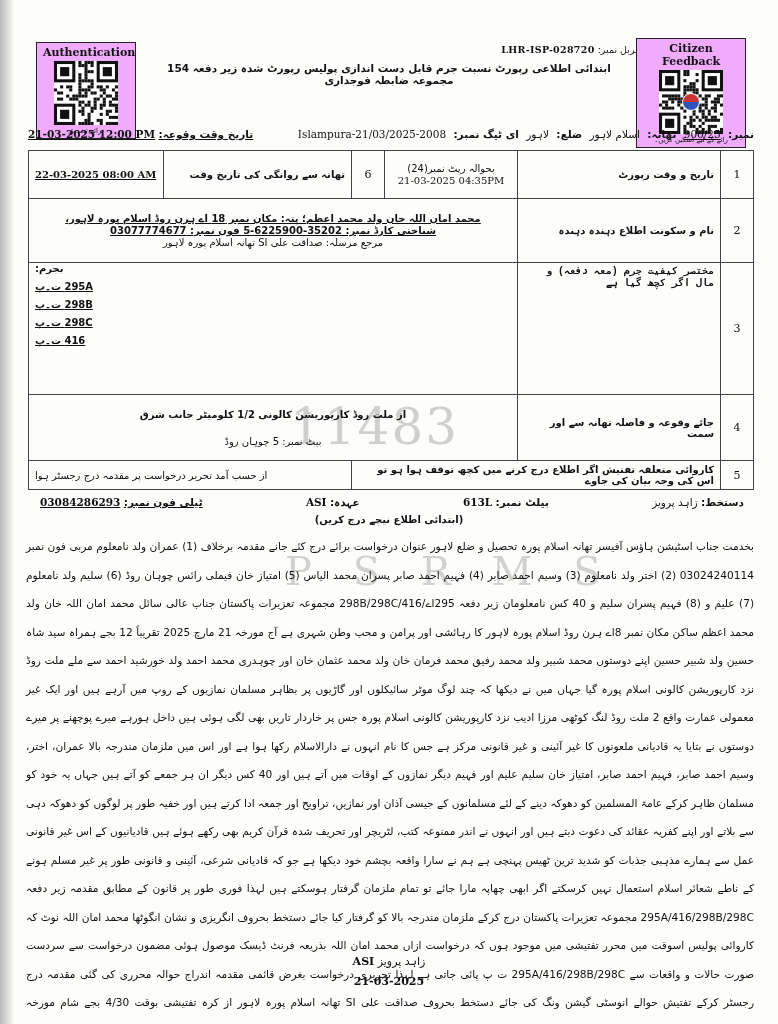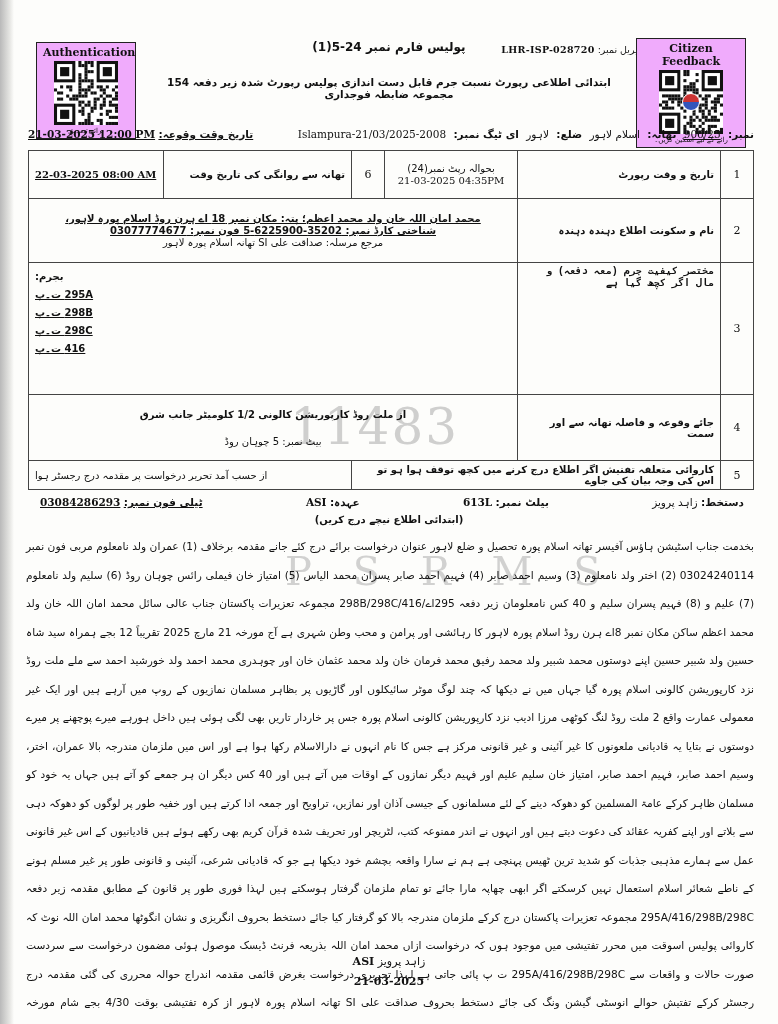--- a/index.html
+++ b/index.html
@@ -205,21 +205,20 @@
             <rect x="48" y="6" width="9" height="9" fill="#111"></rect>
             <rect x="0" y="42" width="21" height="21" fill="#111"></rect>
             <rect x="3" y="45" width="15" height="15" fill="#fff"></rect>
             <rect x="6" y="48" width="9" height="9" fill="#111"></rect>
           </svg>
         </div>
       <div class="qr-caption">برائے تصدیق</div>
     </div>
 
     <div class="hdr-center">
-      <div class="form-no">پولیس فارم نمبر 24-5(1)</div>
       <div class="form-desc">ابتدائی اطلاعی رپورٹ نسبت جرم قابل دست اندازی پولیس رپورٹ شدہ زیر دفعہ 154 مجموعہ ضابطہ فوجداری</div>
     </div>
 
     <div class="serial-line">
       <span>سیریل نمبر:</span>
       <span class="serial-en latin">LHR-ISP-028720</span>
     </div>
 
     <div class="qr-box fb-box">
       <div class="qr-title">Citizen Feedback</div>
@@ -404,21 +403,21 @@
       <td class="lbl">نام و سکونت اطلاع دہندہ دہندہ</td>
       <td class="val" colspan="4">
         <span class="row2-l u b">محمد امان اللہ خان ولد محمد اعظم؛ پتہ: مکان نمبر 18 اے ہرن روڈ اسلام پورہ لاہور،</span>
         <span class="row2-l u b">شناختی کارڈ نمبر: 35202-6225900-5 فون نمبر: 03077774677</span>
         <span class="row2-l">مرجع مرسلہ: صداقت علی SI تھانہ اسلام پورہ لاہور</span>
       </td>
     </tr>
     <tr style="height:132px;">
       <td class="num">3</td>
       <td class="lbl" style="vertical-align:top;padding-top:2px;font-family:Liberation Mono, monospace;">مختصر کیفیت جرم (معہ دفعہ) و مال اگر کچھ گیا ہے</td>
-      <td class="val" colspan="4" style="vertical-align:top;padding-top:8px;">
+      <td class="val" colspan="4" style="vertical-align:top;padding-top:0;">
         <div class="crime-head" dir="rtl">بجرم:</div>
         <ul class="sect-list">
           <li><span class="u b">295A ت۔پ</span></li>
           <li><span class="u b">298B ت۔پ</span></li>
           <li><span class="u b">298C ت۔پ</span></li>
           <li><span class="u b">416 ت۔پ</span></li>
         </ul>
       </td>
     </tr>
     <tr style="height:66px;">

